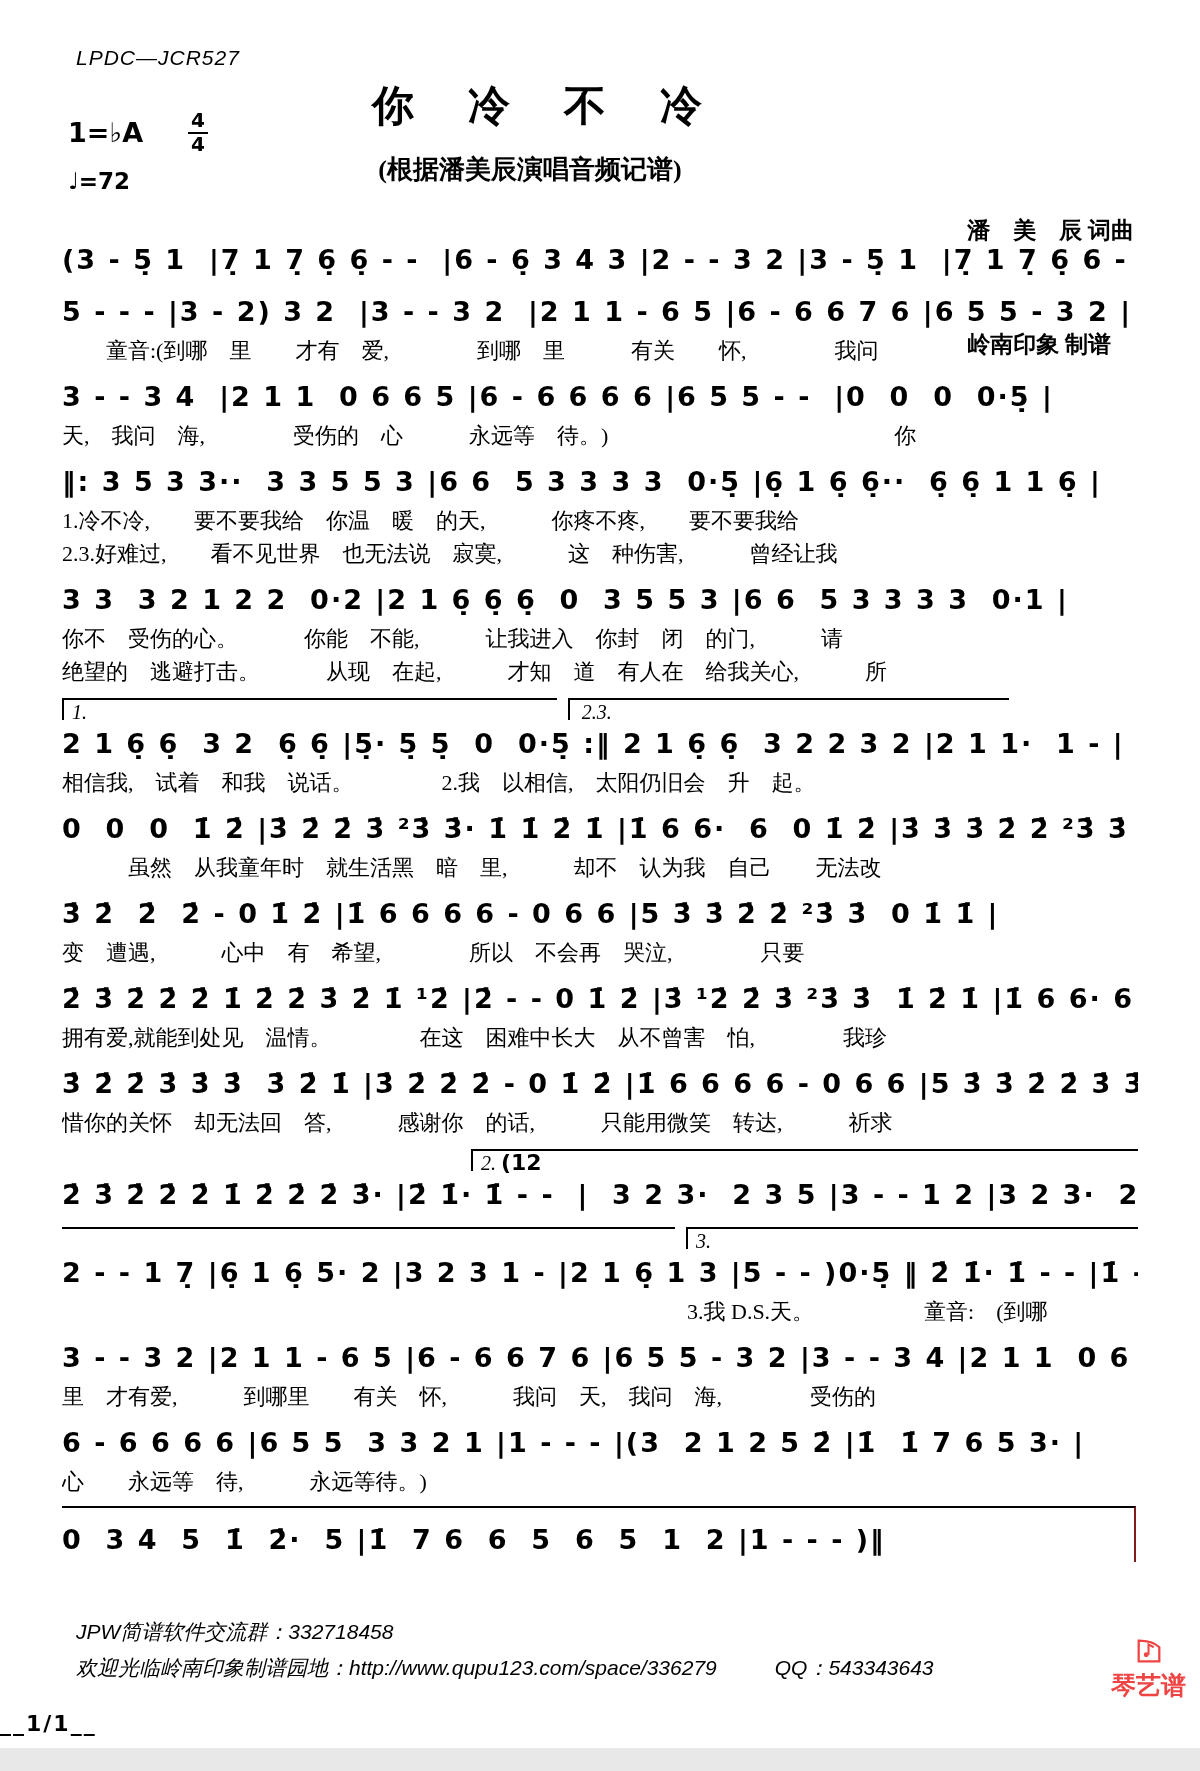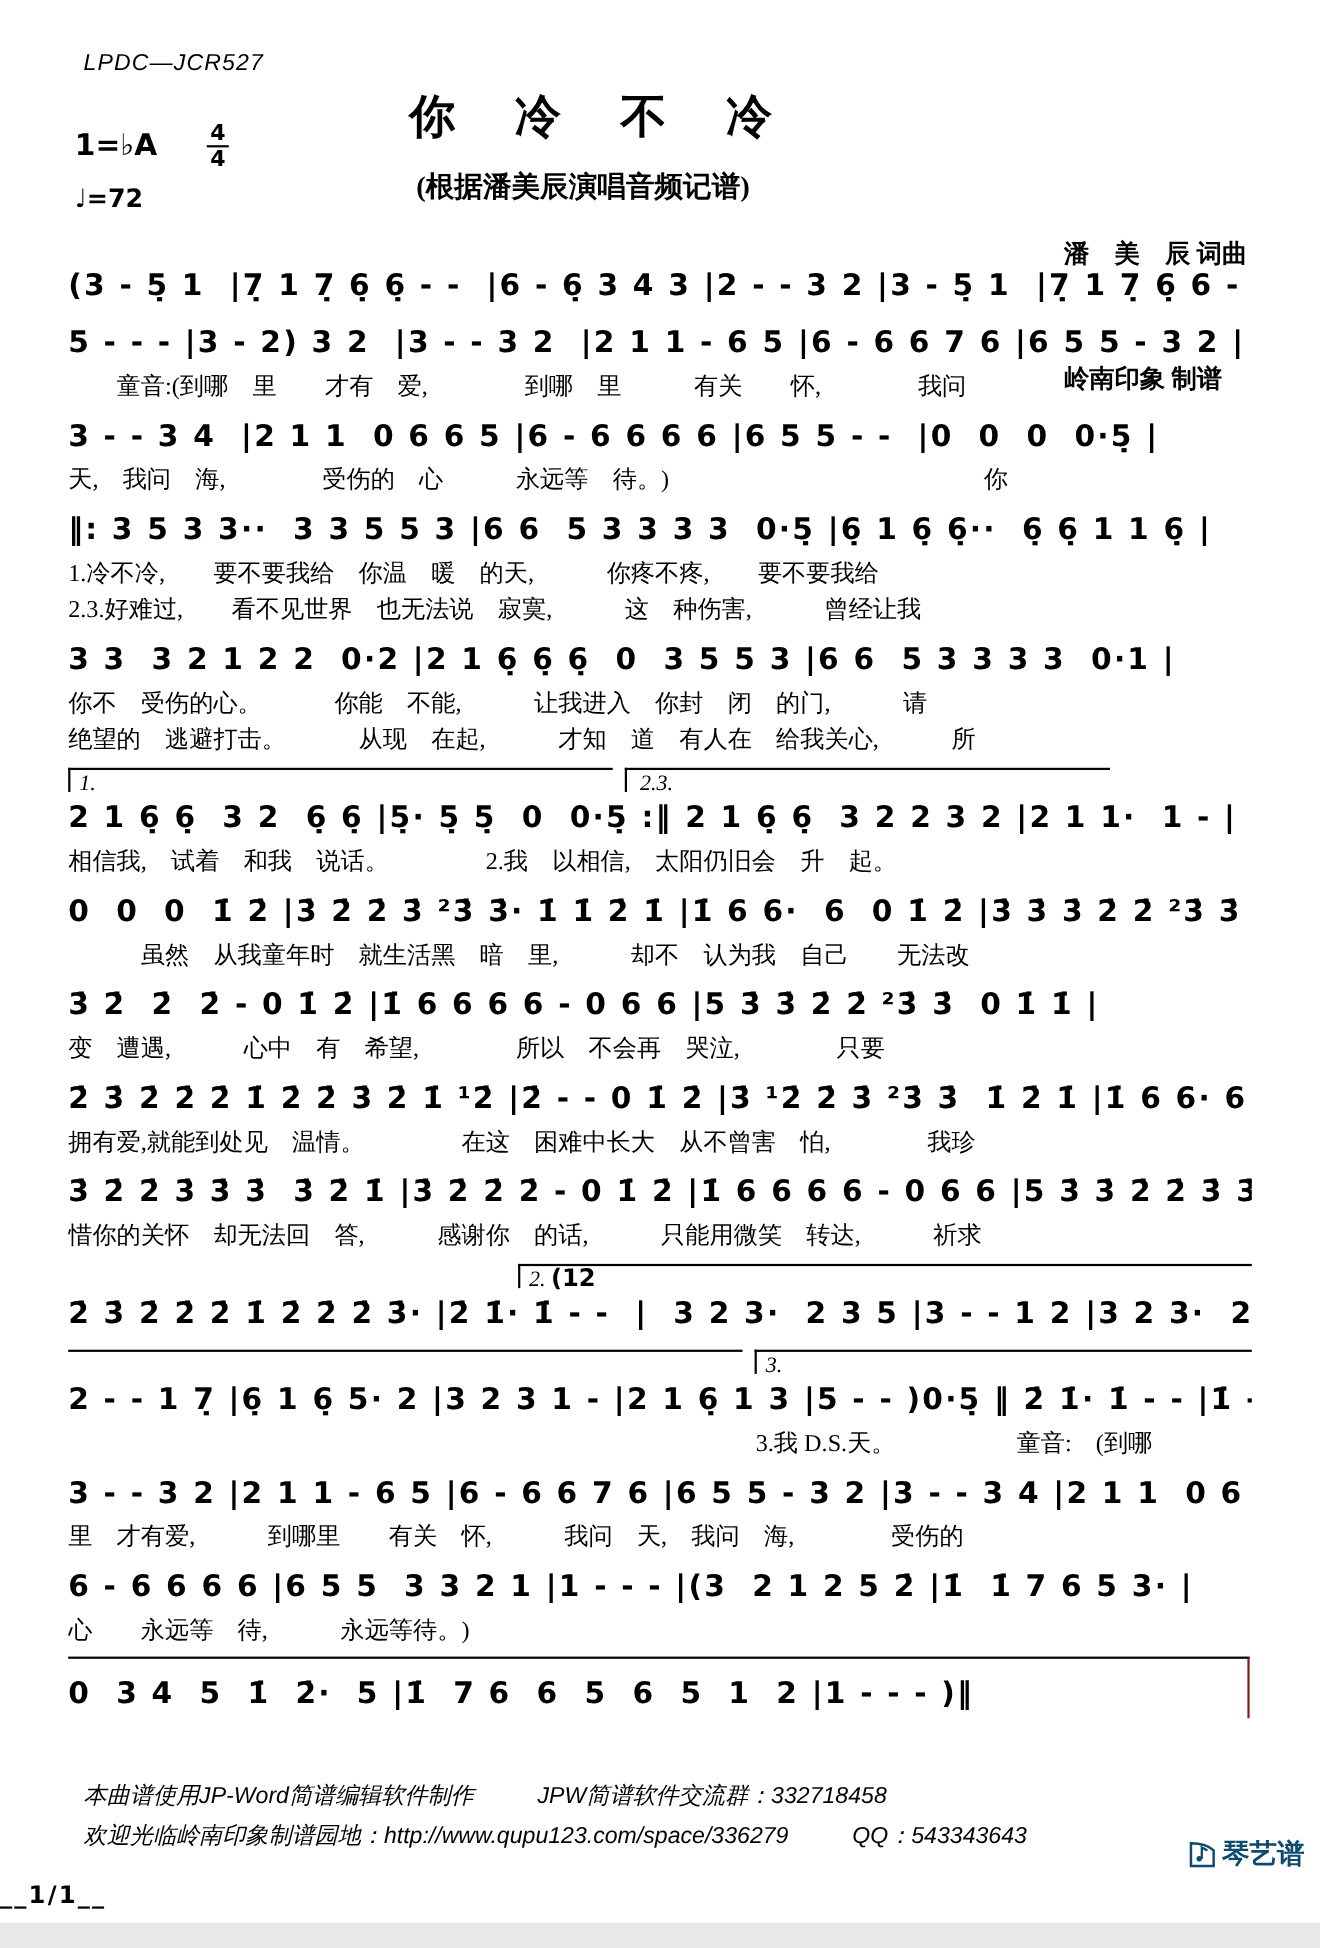--- a/index.html
+++ b/index.html
@@ -172,32 +172,31 @@
     <div class="notes">6 - 6 6 6 6 |6 5 5  3 3 2 1 |1 - - - |(3  2 1 2 5 2̇ |1̇  1̇ 7 6 5 3· |</div>
     <div class="lyrics">心　　永远等　待,　　　永远等待。)</div>
   </div>
 
   <div class="system coda-wrap">
     <div class="notes">0  3 4  5  1̇  2̇·  5 |1̇  7 6  6  5  6  5  1  2 |1 - - - )‖</div>
   </div>
 
   <div class="footer">
     <div class="footer-line">
-      <span>本曲谱使用JP-Word简谱编辑软件制作</span>
       <span>JPW简谱软件交流群：332718458</span>
     </div>
     <div class="footer-line">
       <span>欢迎光临岭南印象制谱园地：http://www.qupu123.com/space/336279</span>
       <span>QQ：543343643</span>
     </div>
   </div>
 
   <div class="pagenum">__1/1__</div>
 
-  <div class="logo" style="color: #0c4a6e;">
+  <div class="logo" style="color: #ef4444; flex-direction: column;">
     <span>
       <svg width="30" height="30" viewBox="0 0 32 32">
         <path d="M5 5 L5 27 L27 27 L27 12 Q20 5 5 5 Z" fill="none" stroke="currentColor" stroke-width="2.4"></path>
         <circle cx="13" cy="20" r="2.6" fill="currentColor"></circle>
         <path d="M15.5 20 V9 l5.5 3" stroke="currentColor" stroke-width="2.2" fill="none"></path>
       </svg>
     </span>
     <span>琴艺谱</span>
   </div>
 

